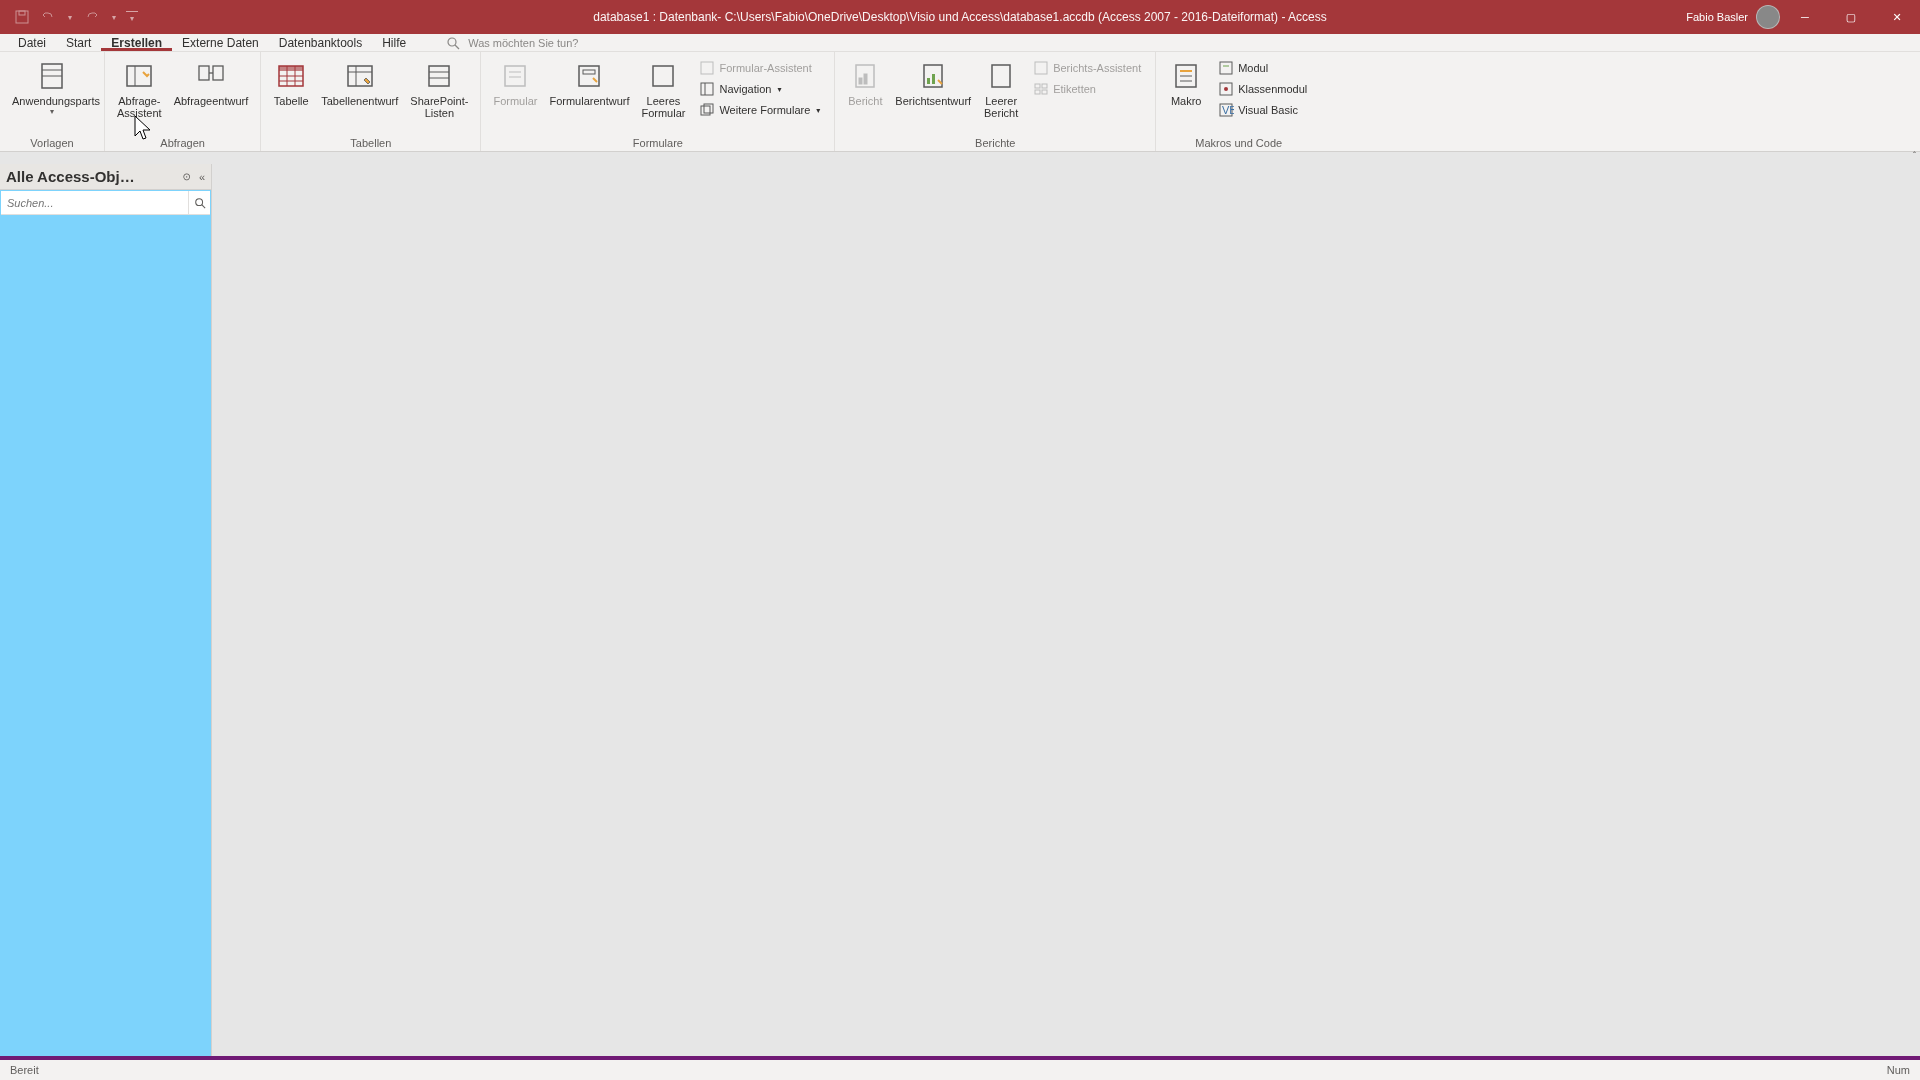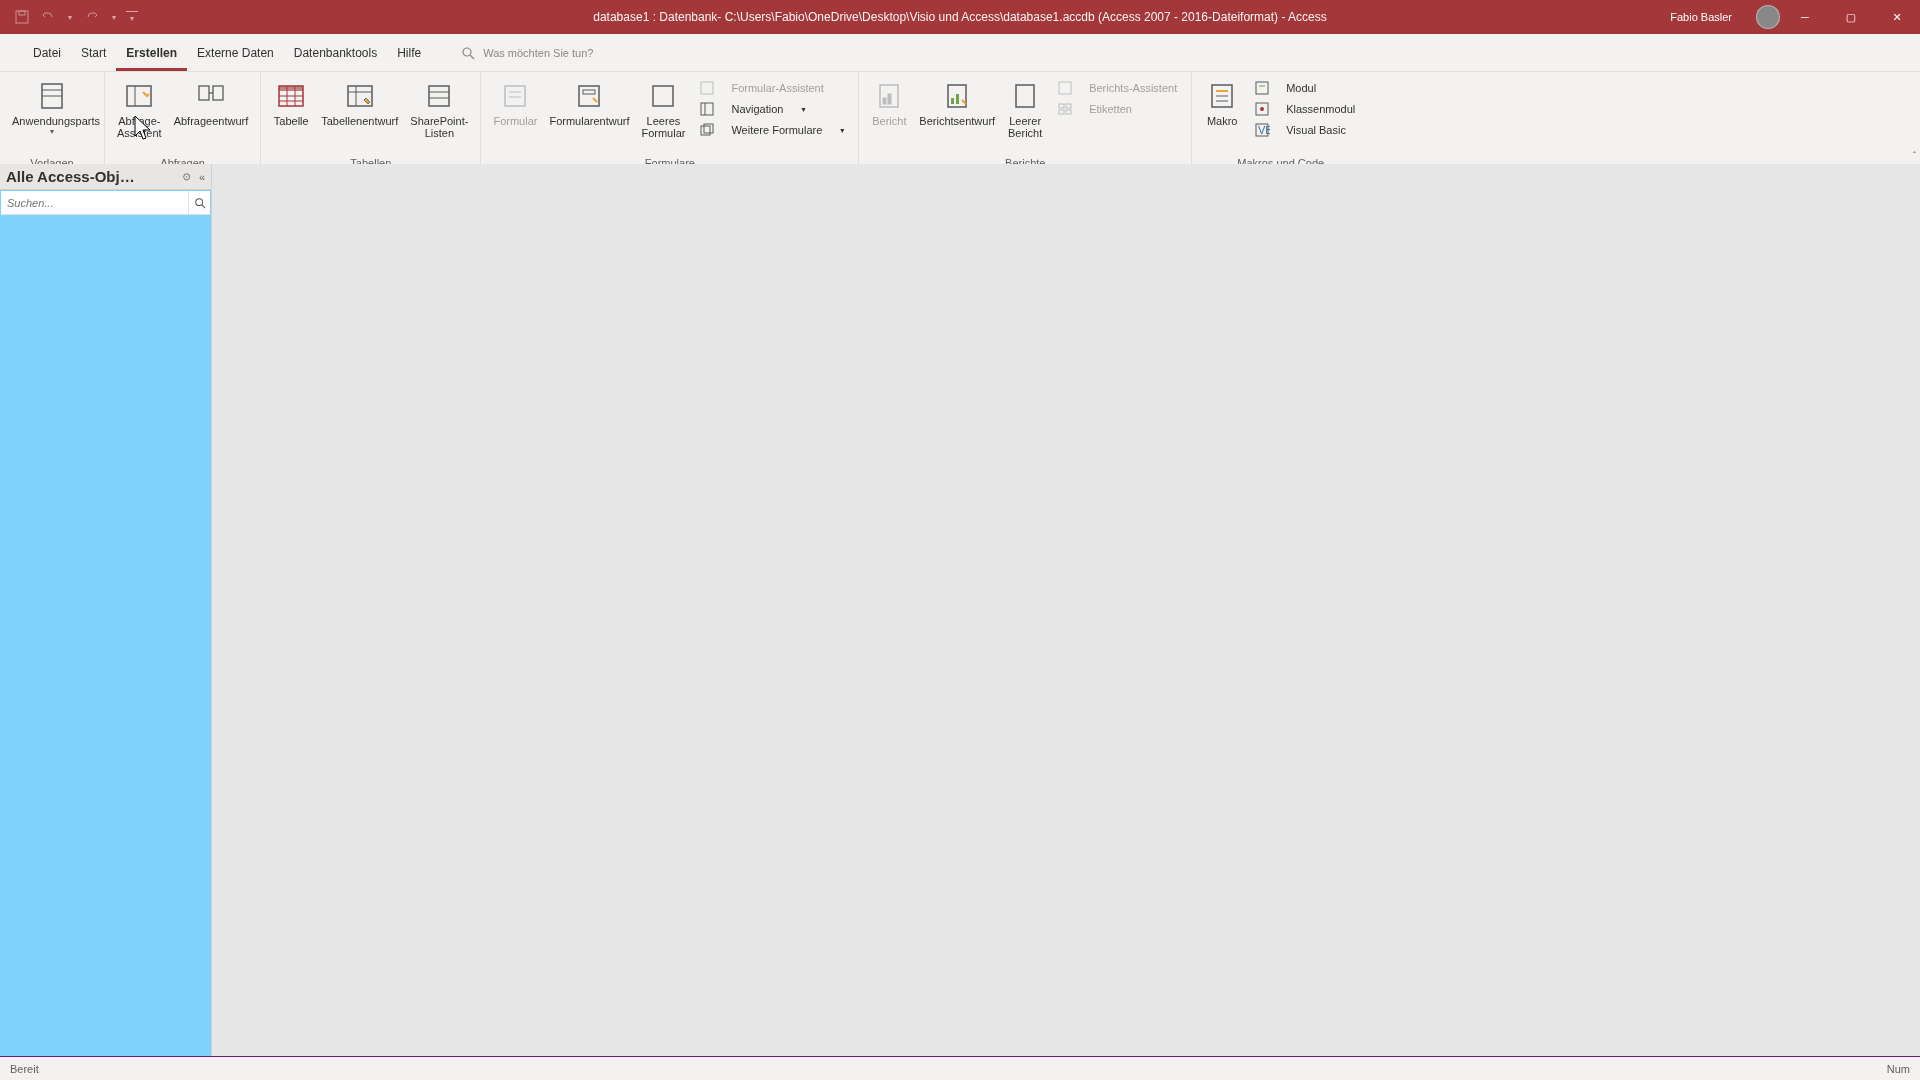--- a/index.html
+++ b/index.html
@@ -4,65 +4,65 @@
 <style>
 * { margin:0; padding:0; box-sizing:border-box; font-family:"Segoe UI",Arial,sans-serif; font-size:11px; -webkit-user-select:none; user-select:none; }
 html,body { width:1920px; height:1080px; overflow:hidden; background:#e6e6e6; }
 
 
 .titlebar { height:34px; background:#a4373a; display:flex; align-items:center; color:#fff; position:relative; }
 .titlebar .qat { display:flex; align-items:center; gap:6px; padding-left:12px; height:100%; }
 .titlebar .qat .ic { width:20px; height:20px; opacity:.45; display:flex; align-items:center; justify-content:center; }
 .titlebar .qat .chev { font-size:8px; opacity:.55; padding:0 4px; }
 .titlebar .title { position:absolute; left:50%; transform:translateX(-50%); font-size:12px; opacity:.95; white-space:nowrap; }
-.titlebar .user { position:absolute; right:140px; display:flex; align-items:center; gap:24px; font-size:12px;margin-left:28px; }
+.titlebar .user { position:absolute; right:140px; display:flex; align-items:center; gap:8px; font-size:12px;margin-left:28px; }
 .titlebar .avatar { width:24px; height:24px; border-radius:50%; background:#888; border:1px solid rgba(255,255,255,.4); }
 .titlebar .wctrl { position:absolute; right:0; top:0; display:flex; height:100%; }
 .titlebar .wctrl div { width:46px; display:flex; align-items:center; justify-content:center; font-size:11px; color:#fff; }
 
 
-.tabstrip { height:38px; background:#f3f2f1; display:flex; align-items:center; padding-left:23px; border-bottom:1px solid #e1dfdd; }
+.tabstrip { height:18px; background:#f3f2f1; display:flex; align-items:center; padding-left:8px; border-bottom:1px solid #e1dfdd; }
 .tabstrip .tab { padding:0 10px; height:100%; display:flex; align-items:center; font-size:12px; color:#323130; cursor:pointer; }
 .tabstrip .tab.active { font-weight:600; box-shadow:inset 0 -3px 0 #a4373a; }
 .tabstrip .searchwrap { display:flex; align-items:center; margin-left:30px; color:#8a8886; font-size:12px; }
 .tabstrip .searchwrap .sicon { width:14px; height:14px; margin-right:8px; }
 
 
 .ribbon { height:100px; background:#f3f2f1; display:flex; border-bottom:1px solid #d2d0ce; }
 .group { display:flex; flex-direction:column; align-items:center; border-right:1px solid #e1dfdd; padding:4px 6px 0; }
 .group .row { display:flex; align-items:flex-start; flex:1; }
 .group .lbl { font-size:11px; color:#605e5c; padding-bottom:2px; text-align:center; }
 .bigbtn { display:flex; flex-direction:column; align-items:center; justify-content:flex-start; padding:4px 6px 0; cursor:pointer; min-width:48px; }
 .bigbtn .ico { width:32px; height:32px; margin-bottom:3px; }
 .bigbtn .t { font-size:11px; color:#323130; text-align:center; line-height:12px; max-width:80px; }
 .bigbtn.dis .t, .smallbtn.dis span { color:#a19f9d; }
 .bigbtn.dis .ico rect, .bigbtn.dis .ico path, .bigbtn.dis .ico line { stroke:#bdbdbd !important; }
 .smallcol { display:flex; flex-direction:column; justify-content:flex-start; gap:1px; padding:2px 4px; }
-.smallbtn { display:flex; align-items:center; gap:16px; padding:2px 4px; cursor:pointer; }
+.smallbtn { display:flex; align-items:center; gap:4px; padding:2px 4px; cursor:pointer; }
 .smallbtn .ico { width:16px; height:16px; flex-shrink:0; }
 .smallbtn span { font-size:11px; color:#323130; white-space:nowrap; }
 
 .highlight { position:relative; }
 .highlight::before { content:""; position:absolute; inset:-2px -2px -2px -2px; background:radial-gradient(ellipse at center, rgba(255,242,0,.85) 0%, rgba(255,242,0,.55) 55%, rgba(255,242,0,0) 80%); z-index:-1; border-radius:4px; }
 
 
 .navpane { position:absolute; left:0; top:164px; bottom:24px; width:212px; background:#7dd3fc; border-right:1px solid #d2d0ce; }
 .navpane .hdr { height:26px; display:flex; align-items:center; padding:0 6px; border-bottom:1px solid #d2d0ce; background:#e8e6e3; }
 .navpane .hdr .ttl { flex:1; font-size:15px; font-weight:600; color:#323130; white-space:nowrap; overflow:hidden; text-overflow:ellipsis; }
 .navpane .hdr .dd { font-size:10px; color:#605e5c; padding:0 4px; cursor:pointer; }
 .navpane .hdr .coll { font-size:11px; color:#605e5c; cursor:pointer; padding-left:4px; }
 .navpane .srch { height:24px; display:flex; align-items:center; border-bottom:1px solid #e1dfdd; background:#fff; margin:1px; }
 .navpane .srch input { border:none; outline:none; flex:1; font-size:11px; font-style:italic; color:#8a8886; padding-left:6px; background:transparent; }
 .navpane .srch .sic { width:22px; display:flex; align-items:center; justify-content:center; border-left:1px solid #e1dfdd; height:100%; }
 
 
 .workspace { position:absolute; left:212px; right:0; top:164px; bottom:24px; background:#e6e6e6; }
 
 
-.statusbar { position:absolute; left:0; right:0; bottom:0; height:24px; background:#f3f2f1; border-top:1px solid #701a75; display:flex; align-items:center; padding:0 10px; font-size:11px; color:#605e5c; }
+.statusbar { position:absolute; left:0; right:0; bottom:0; height:24px; background:#f3f2f1; border-top:4px solid #701a75; display:flex; align-items:center; padding:0 10px; font-size:11px; color:#605e5c; }
 .statusbar .spacer { flex:1; }
 
 
 .ribcoll { position:absolute; right:4px; top:150px; font-size:9px; color:#605e5c; cursor:pointer; }
 
 
 .cursor { position:absolute; left:134px; top:115px; width:20px; height:28px; z-index:999; pointer-events:none; }
 
 
 svg { display:block; }

